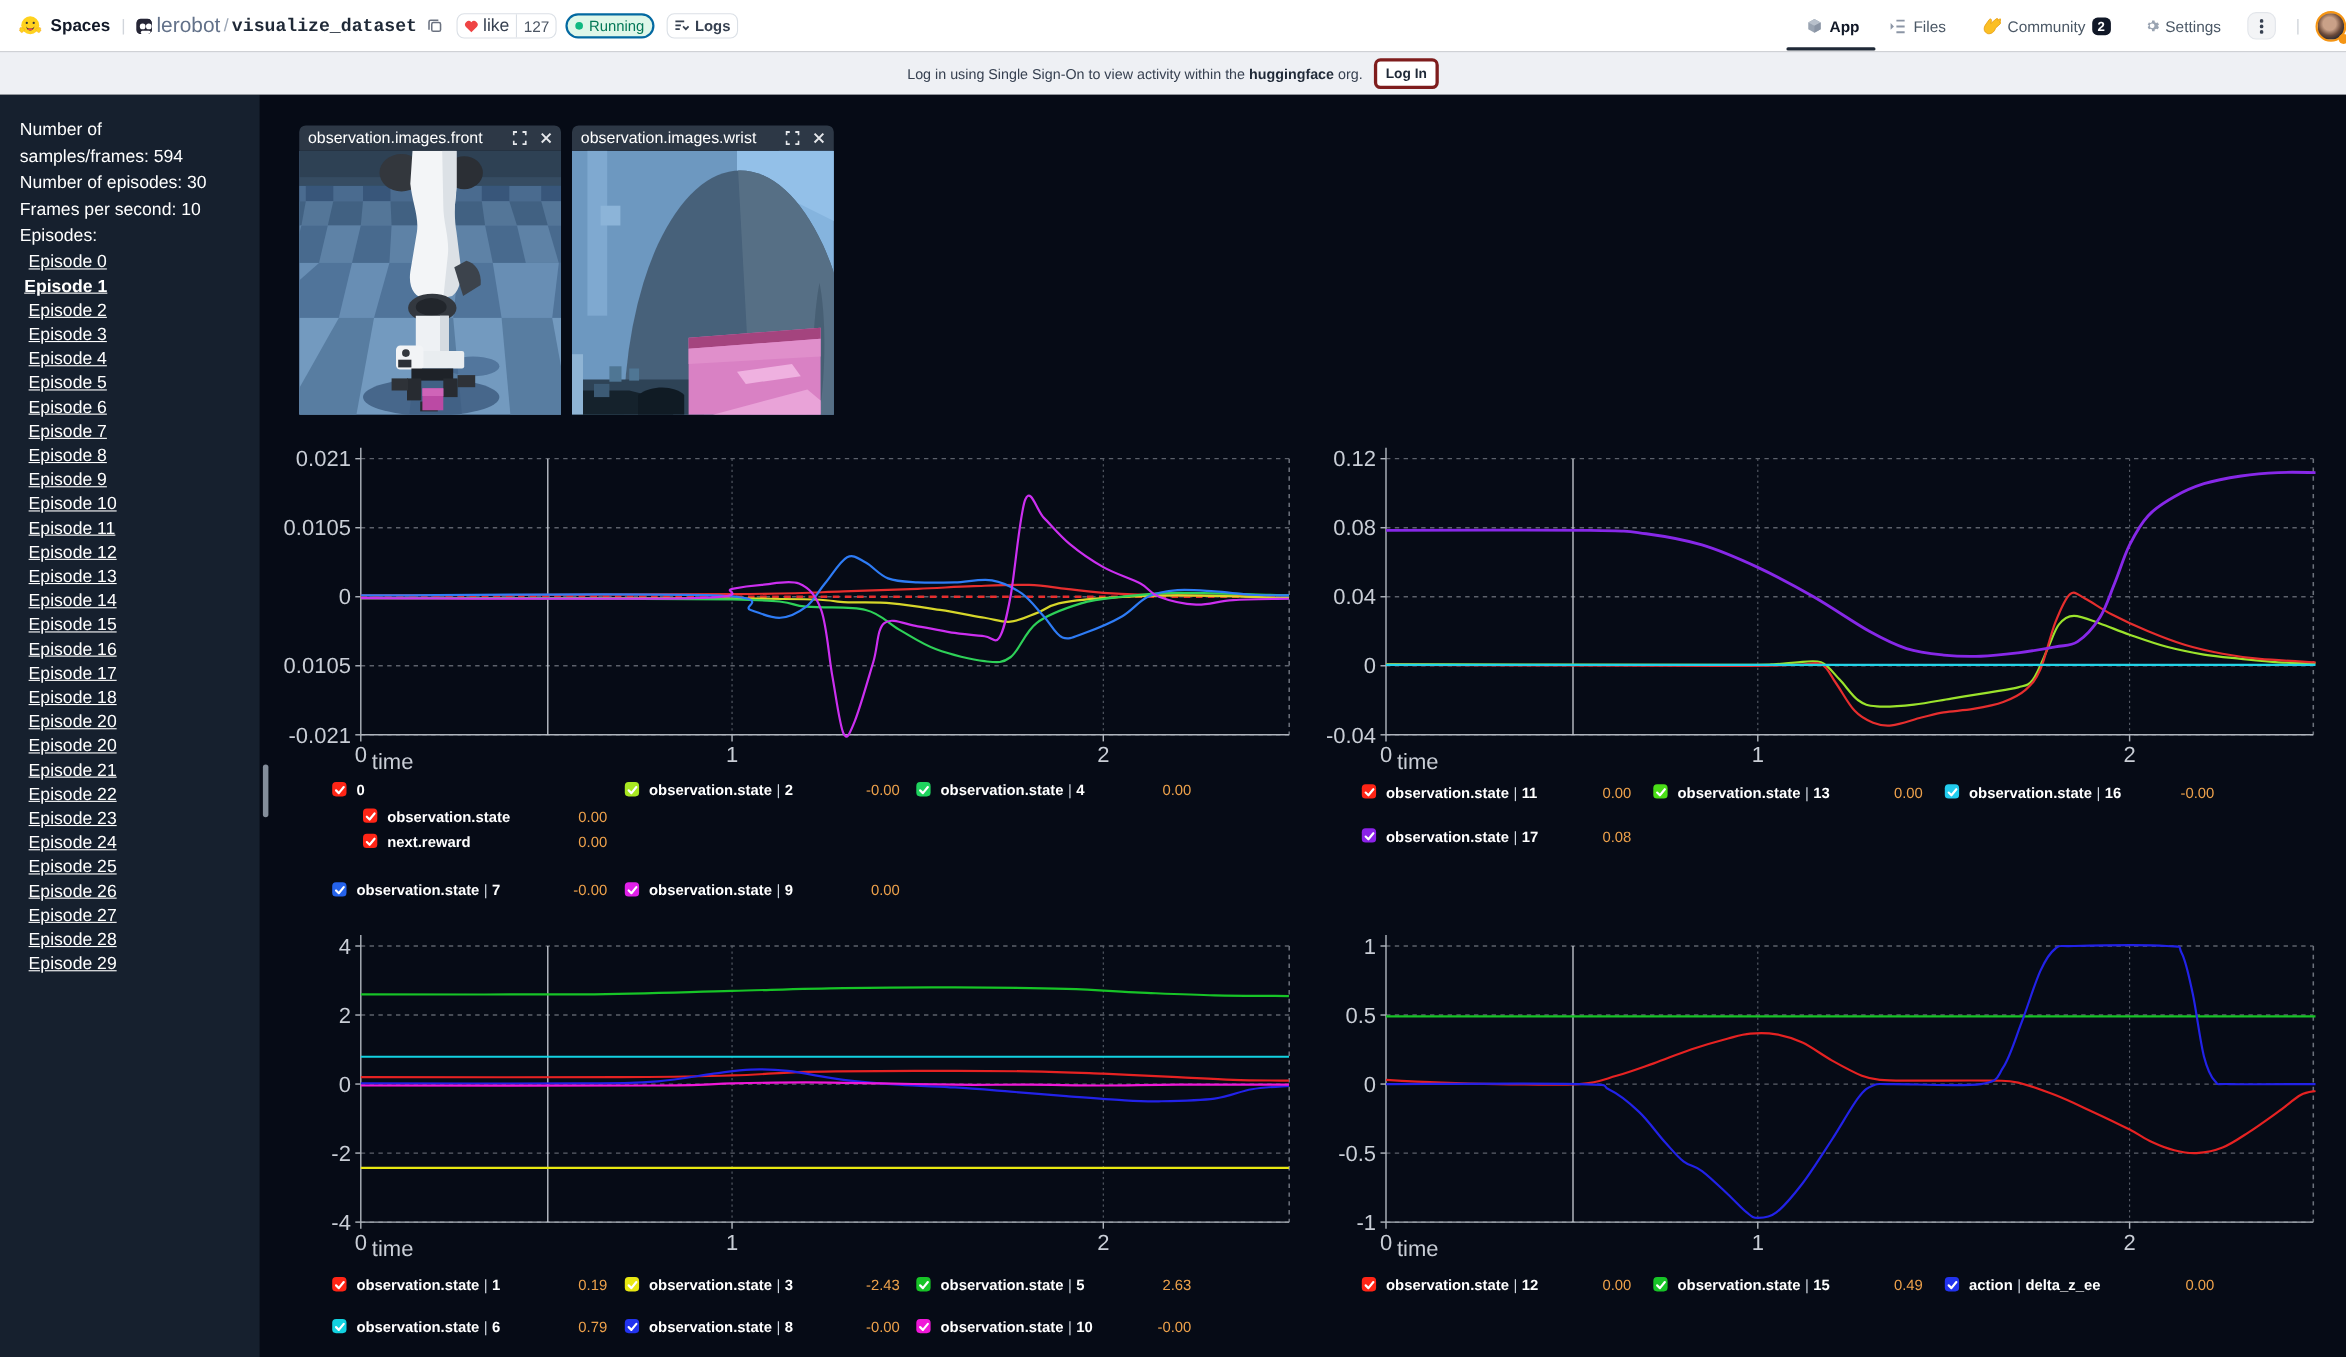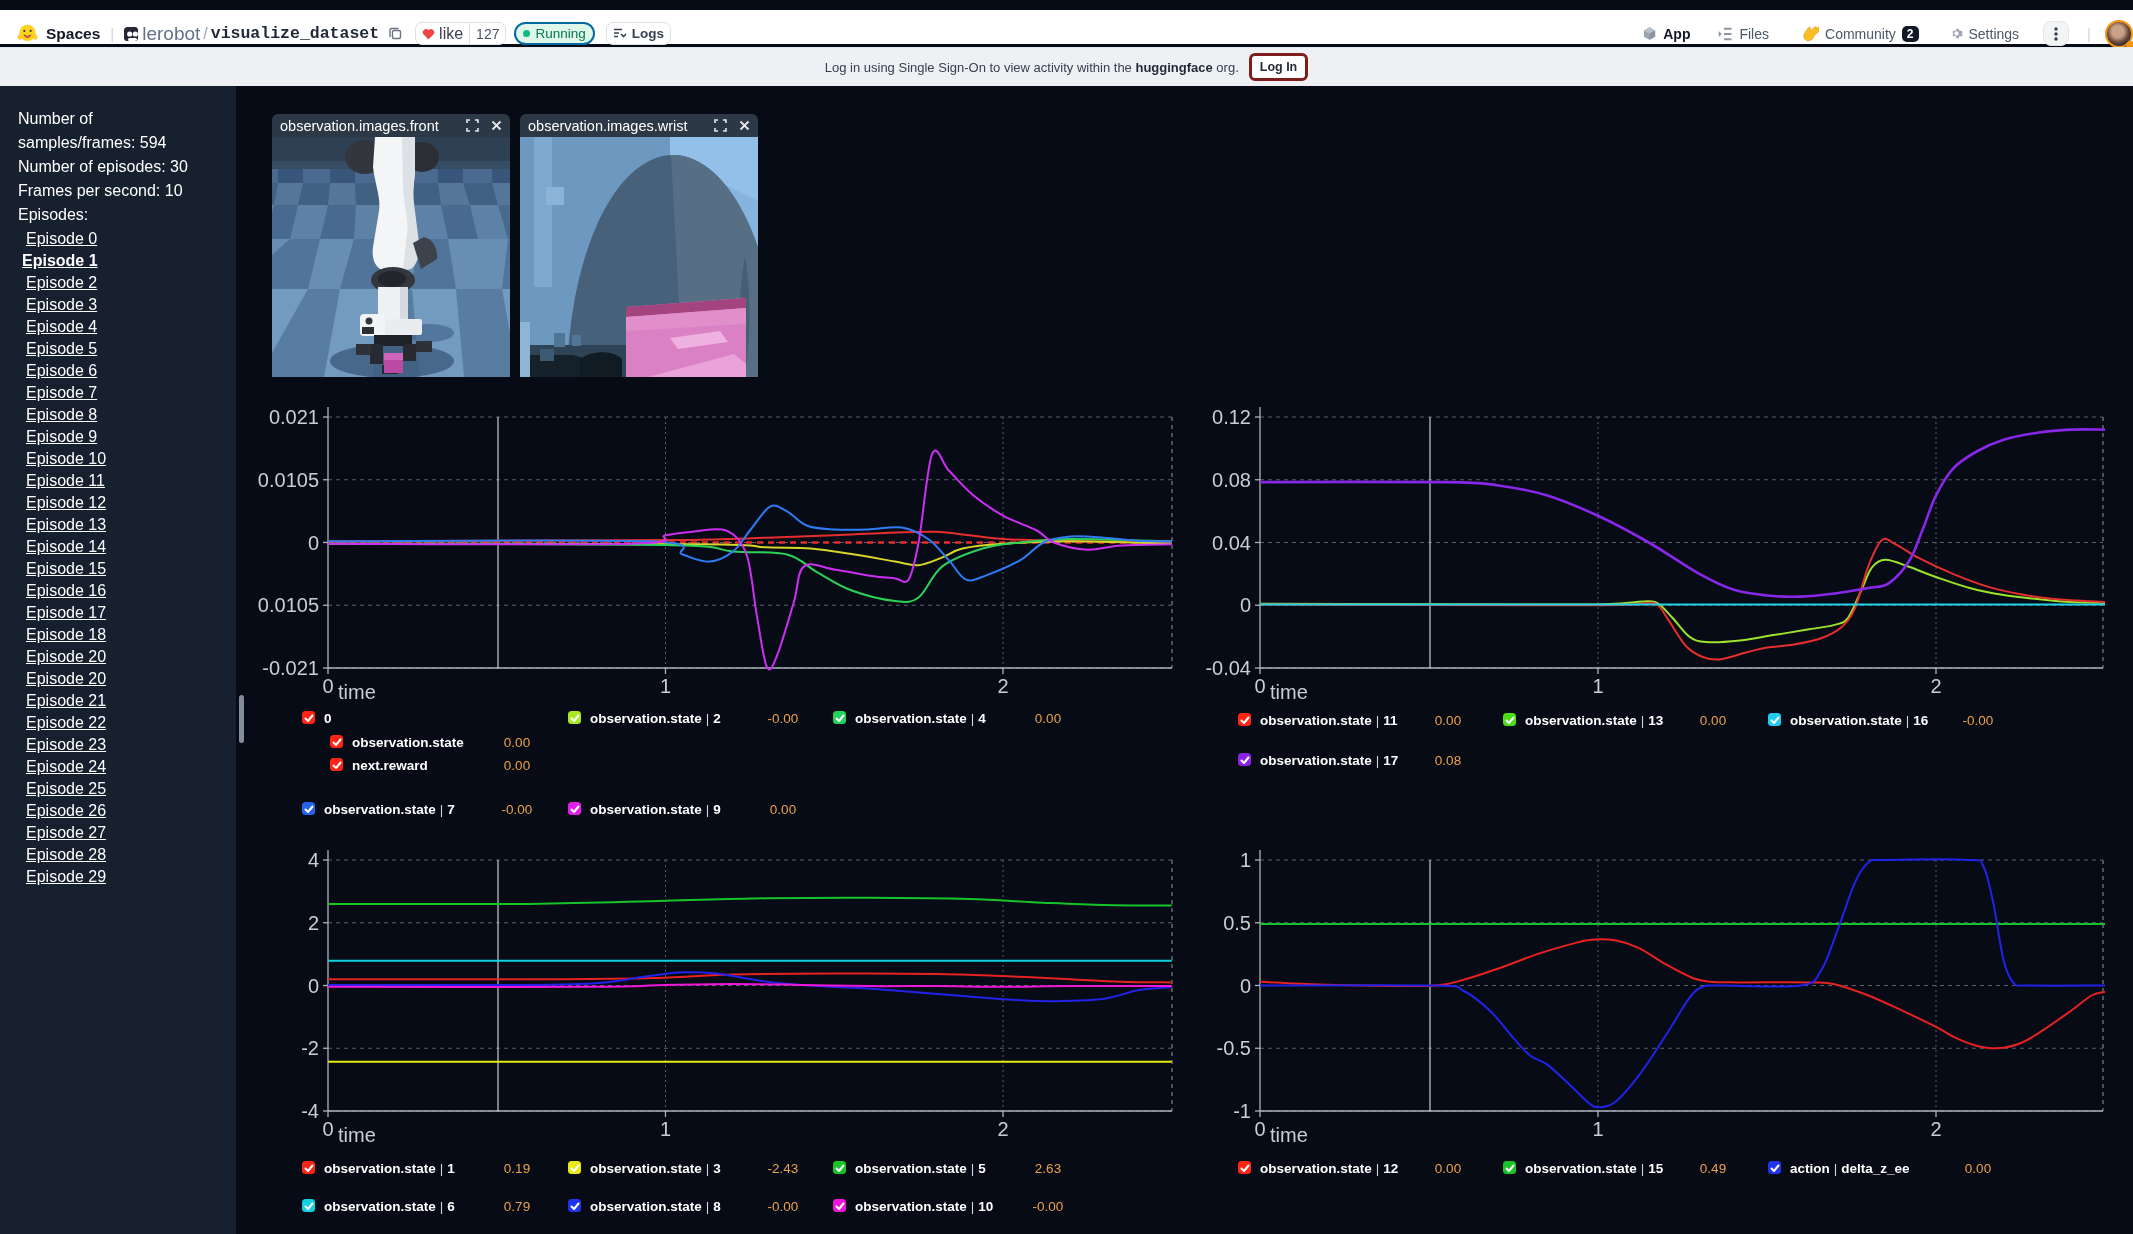--- a/index.html
+++ b/index.html
@@ -1,17 +1,17 @@
 <!DOCTYPE html>
 <html><head>
 <meta charset="utf-8">
 <style>
 * { margin:0; padding:0; box-sizing:border-box; }
 html,body { width:2133px; height:1234px; overflow:hidden; background:#060b16; font-family:"Liberation Sans", sans-serif; }
-#hdr { position:absolute; left:0; top:10px; width:2133px; height:34px; background:#fff; }
+#hdr { position:absolute; left:0; top:0; width:2133px; height:47px; background:#fff; }
 #loginbar { position:absolute; left:0; top:47px; width:2133px; height:39px; background:#eef0f4; border-top:1px solid #e6e9ee; display:flex; align-items:center; justify-content:center; }
 #loginbar .t { font-size:13px; color:#374151; }
 #loginbar b { font-weight:700; color:#1f2937; }
 #loginbtn { margin-left:10px; background:#fff; border:3px solid #7f1d1d; border-radius:6px; font-size:12.5px; font-weight:700; color:#1f2937; padding:4px 8px; font-family:"Liberation Sans", sans-serif;}
 #main { position:absolute; left:0; top:86px; width:2133px; height:1148px; background:#060b16; }
 #sidebar { position:absolute; left:0; top:0; width:236px; height:1148px; background:#16202e; color:#fff; font-size:16px; }
 #sidebar .info { padding:21px 0 0 18px; line-height:24px; }
 #sidebar ul { list-style:none; margin-top:1px; }
 #sidebar li { height:22px; line-height:22px; }
 #sidebar a { color:#fff; text-decoration:underline; margin-left:26px; }
@@ -54,21 +54,21 @@
 .vhead { height:23px; background:#2d3846; border-radius:6px 6px 0 0; display:flex; align-items:center; padding:0 8px; }
 .vhead .ttl { color:#fff; font-size:14.5px; flex:1; }
 .vimg { width:238px; height:240px; display:block; }
 
 .chart { position:absolute; overflow:visible; }
 .legend-item { position:absolute; height:20px; }
 .legend-item .cb { position:absolute; left:0; top:1px; width:13px; height:13px; border-radius:3.5px; }
 .legend-item .cb svg { position:absolute; left:1px; top:1px; }
 .legend-item .nm { position:absolute; left:22px; top:1px; font-size:13.5px; font-weight:700; color:#fff; white-space:nowrap; }
 .legend-item .nm .sep { font-weight:400; color:#cfd6df; padding:0 4px; }
-.legend-item .val { position:absolute; top:1px; font-size:13.5px; color:#eda14b; text-align:center; width:70px; }
+.legend-item .val { position:absolute; top:1px; font-size:13.5px; color:#eda14b; text-align:right; width:70px; }
 </style>
 </head>
 <body>
 <div id="main">
   <div id="sidebar">
     <div class="info">Number of<br>samples/frames: 594<br>Number of episodes: 30<br>Frames per second: 10<br>Episodes:</div>
     <ul id="eplist">
         <li><a href="#">Episode 0</a></li>
         <li><a class="cur" href="#">Episode 1</a></li>
         <li><a href="#">Episode 2</a></li>

